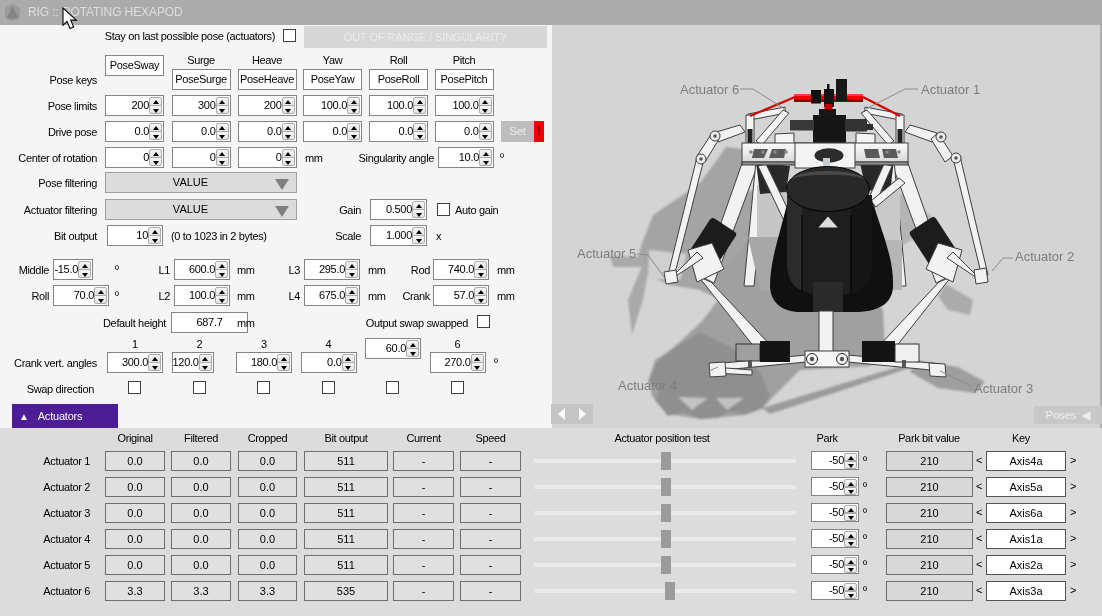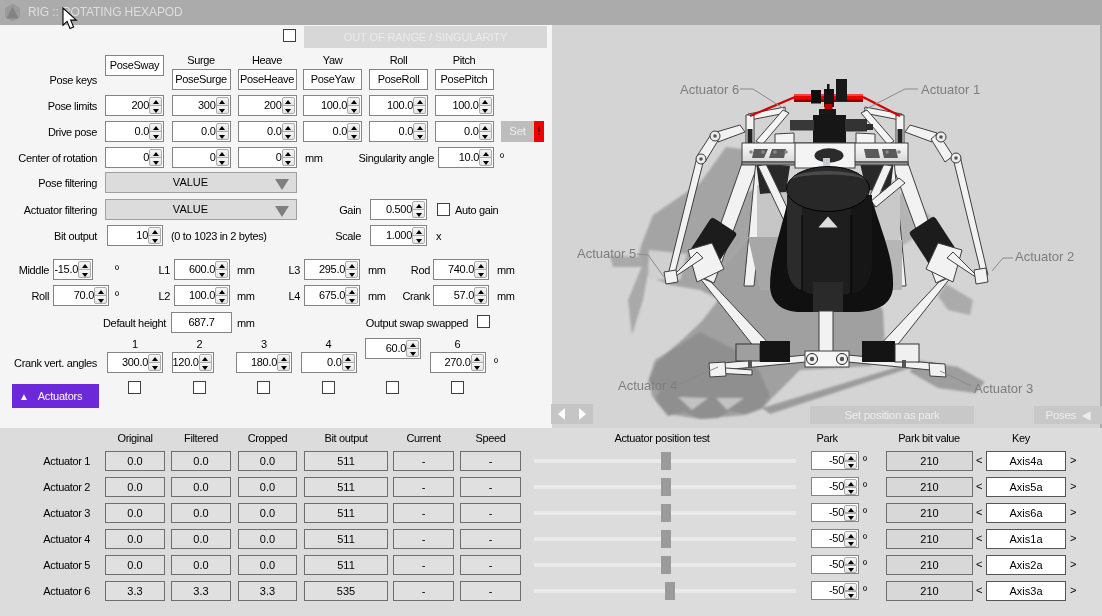--- a/index.html
+++ b/index.html
@@ -36,20 +36,21 @@
 </style></head><body>
 <div id="page">
 <div class="abs" style="left:0;top:0;width:1102px;height:25px;background:#ababab"></div>
 <svg class="abs" style="left:4px;top:3px" width="17" height="19" viewBox="0 0 17 19">
       <polygon points="8.5,0.5 16,5 16,14 8.5,18.5 1,14 1,5" fill="#9a9a9a"></polygon>
       <polygon points="8.5,3.5 14.5,15.5 2.5,15.5" fill="#838383"></polygon>
     </svg>
 <div class="lbl" style="left:28px;top:5px;font-size:12px;color:#dedede;letter-spacing:-0.1px">RIG :: ROTATING HEXAPOD</div>
 <div class="abs" style="left:0;top:25px;width:552px;height:403px;background:#f5f5f5"></div>
 <div class="abs" style="left:304px;top:26px;width:243px;height:22px;background:#d7d7d7;color:#ebebeb;font-size:11px;letter-spacing:-0.1px;text-align:center;line-height:22px">OUT OF RANGE / SINGULARITY</div>
+<div class="lbl r" style="left:0px;top:29px;width:275px">Stay on last possible pose (actuators)</div>
 <div class="cb" style="left:283px;top:29px"></div>
 <div class="lbl c" style="left:74.5px;top:53px;width:120px">Sway</div>
 <div class="lbl c" style="left:141.0px;top:53px;width:120px">Surge</div>
 <div class="lbl c" style="left:207.0px;top:53px;width:120px">Heave</div>
 <div class="lbl c" style="left:272.5px;top:53px;width:120px">Yaw</div>
 <div class="lbl c" style="left:338.5px;top:53px;width:120px">Roll</div>
 <div class="lbl c" style="left:404.0px;top:53px;width:120px">Pitch</div>
 <div class="lbl r" style="left:0px;top:73px;width:97px">Pose keys</div>
 <div class="tf" style="left:105px;top:55px;width:59px;height:21px;line-height:19px">PoseSway</div>
 <div class="tf" style="left:171.5px;top:69px;width:59px;height:21px;line-height:19px">PoseSurge</div>
@@ -221,21 +222,21 @@
     </div>
 <div class="lbl l" style="left:368px;top:289px;width:24px">mm</div>
 <div class="lbl r" style="left:390px;top:289px;width:40px">Crank</div>
 <div class="spin" style="left:433px;top:285px;width:56px">
       <div class="v">57.0</div>
       <div class="sb up"></div>
       <div class="sb dn"></div>
     </div>
 <div class="lbl l" style="left:497px;top:289px;width:24px">mm</div>
 <div class="lbl r" style="left:60px;top:316px;width:106px">Default height</div>
-<div class="tf" style="left:171px;top:312px;width:61px;height:21px;line-height:19px">687.7</div>
+<div class="tf" style="left:171px;top:312px;width:77px;height:21px;line-height:19px">687.7</div>
 <div class="lbl l" style="left:237px;top:316px;width:24px">mm</div>
 <div class="lbl r" style="left:330px;top:316px;width:138px">Output swap swapped</div>
 <div class="cb" style="left:477px;top:315px"></div>
 <div class="lbl c" style="left:75.0px;top:337px;width:120px">1</div>
 <div class="lbl c" style="left:139.5px;top:337px;width:120px">2</div>
 <div class="lbl c" style="left:204.0px;top:337px;width:120px">3</div>
 <div class="lbl c" style="left:268.5px;top:337px;width:120px">4</div>
 <div class="lbl c" style="left:333.0px;top:337px;width:120px">5</div>
 <div class="lbl c" style="left:397.5px;top:337px;width:120px">6</div>
 <div class="lbl r" style="left:0px;top:356px;width:97px">Crank vert. angles</div>
@@ -460,27 +461,26 @@
 <polyline points="740,89 753,89 786,110"></polyline>
 <polyline points="918,89 905,89 864,110"></polyline>
 <polyline points="637,254 648,255 664,277"></polyline>
 <polyline points="1013,258 1003,258 992,271"></polyline>
 <polyline points="677,385 700,375 718,367"></polyline>
 <polyline points="971,386 955,378 940,371"></polyline>
 </g>
 <rect x="1100" y="25" width="2" height="403" fill="#b0b0b0"></rect>
 </svg>
 
-<div class="abs" style="left:12px;top:384px;width:87px;height:24px;background:#6d28d9;color:#fbfbfb;font-size:11px;letter-spacing:-0.2px;line-height:24px"><span style="margin-left:7px;font-size:10px">▲</span><span style="margin-left:9px">Actuators</span></div>
+<div class="abs" style="left:12px;top:404px;width:106px;height:24px;background:#4c1d95;color:#fbfbfb;font-size:11px;letter-spacing:-0.2px;line-height:24px"><span style="margin-left:7px;font-size:10px">▲</span><span style="margin-left:9px">Actuators</span></div>
 <div class="btn" style="left:551px;top:404px;width:42px;height:20px;background:#c5c5c5"></div>
 <svg class="abs" style="left:551px;top:404px" width="42" height="20" viewBox="0 0 42 20">
       <polygon points="14,4 7,10 14,16" fill="#fdfdfd"></polygon>
       <polygon points="28,4 35,10 28,16" fill="#fdfdfd"></polygon>
     </svg>
-<div class="btn" style="left:810px;top:406px;width:164px;height:18px;line-height:18px">Set position as park</div>
 <div class="btn" style="left:1034px;top:406px;width:68px;height:18px;line-height:18px">Poses &nbsp;◀</div>
 <div class="abs" style="left:0;top:428px;width:1102px;height:188px;background:#dcdcdc"></div>
 <div class="lbl c" style="left:75px;top:431px;width:120px">Original</div>
 <div class="lbl c" style="left:141px;top:431px;width:120px">Filtered</div>
 <div class="lbl c" style="left:207.5px;top:431px;width:120px">Cropped</div>
 <div class="lbl c" style="left:286px;top:431px;width:120px">Bit output</div>
 <div class="lbl c" style="left:363.5px;top:431px;width:120px">Current</div>
 <div class="lbl c" style="left:430.5px;top:431px;width:120px">Speed</div>
 <div class="lbl c" style="left:602px;top:431px;width:120px">Actuator position test</div>
 <div class="lbl c" style="left:767px;top:431px;width:120px">Park</div>

